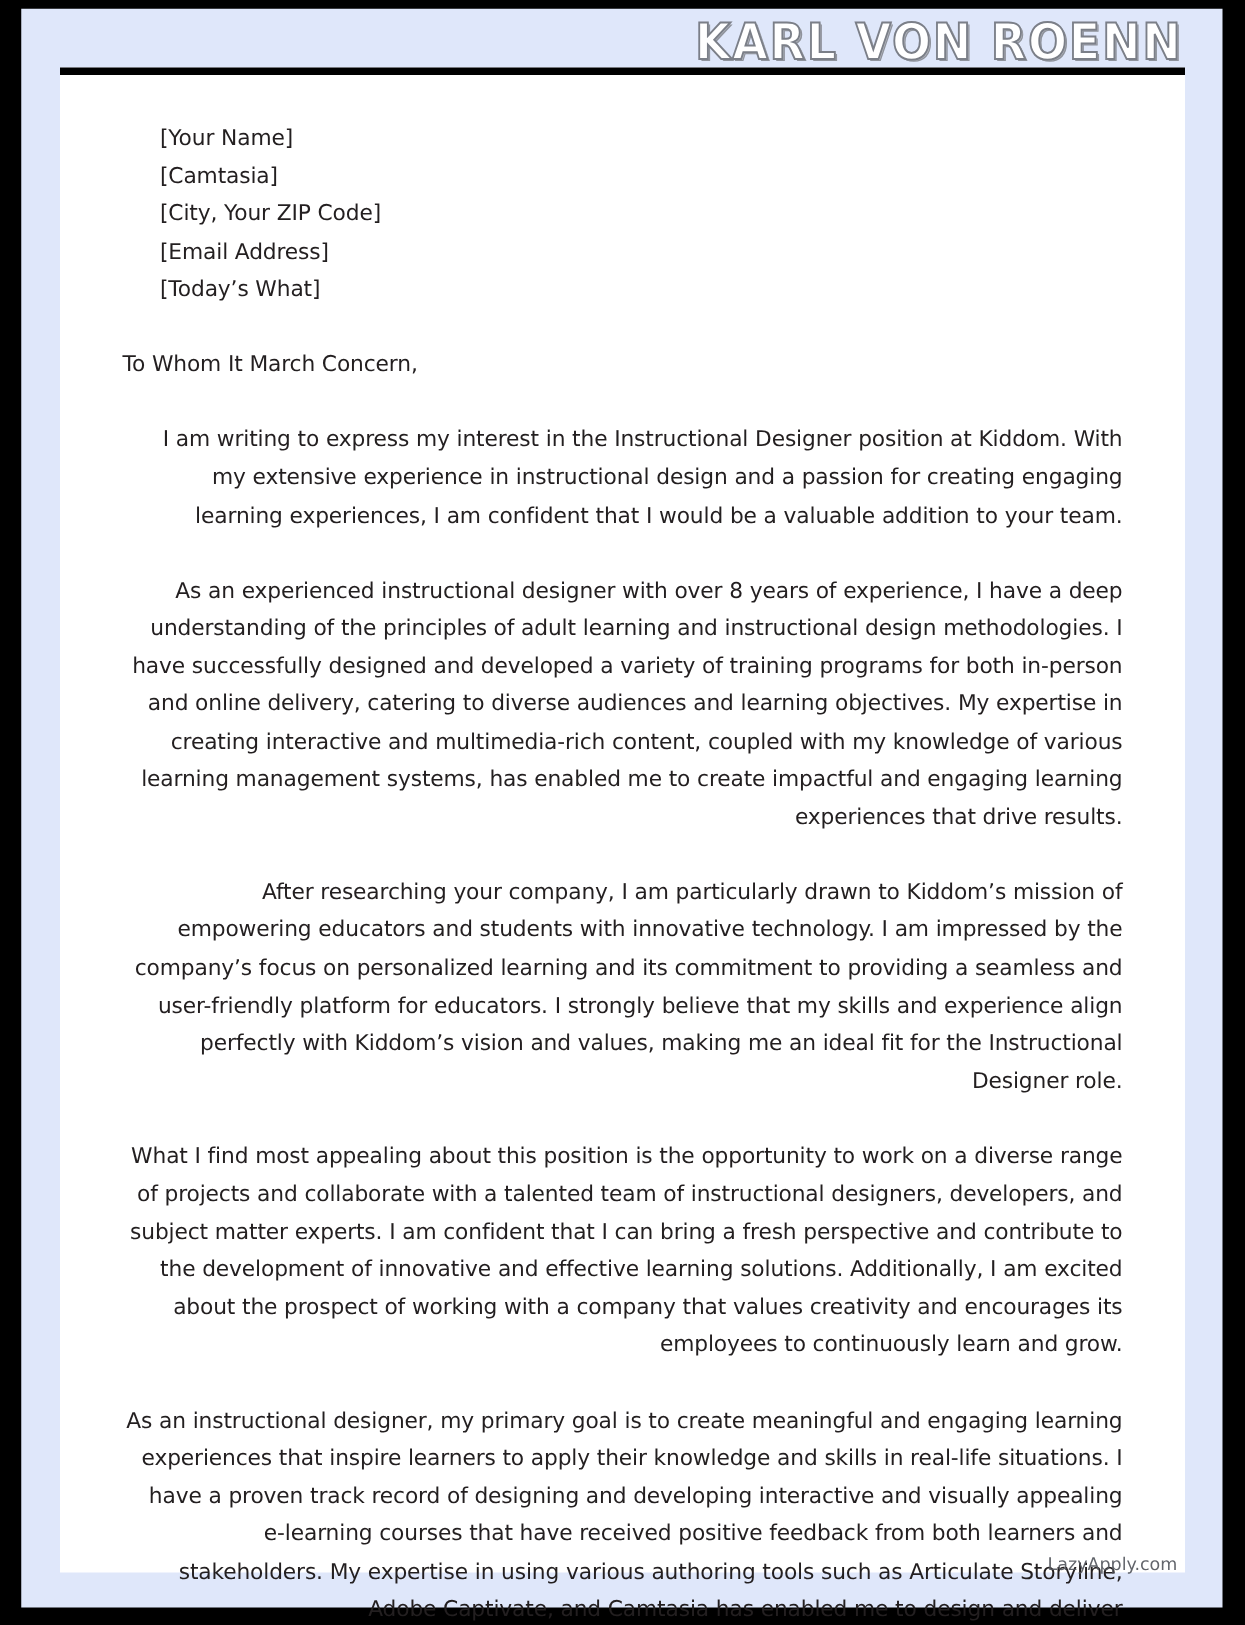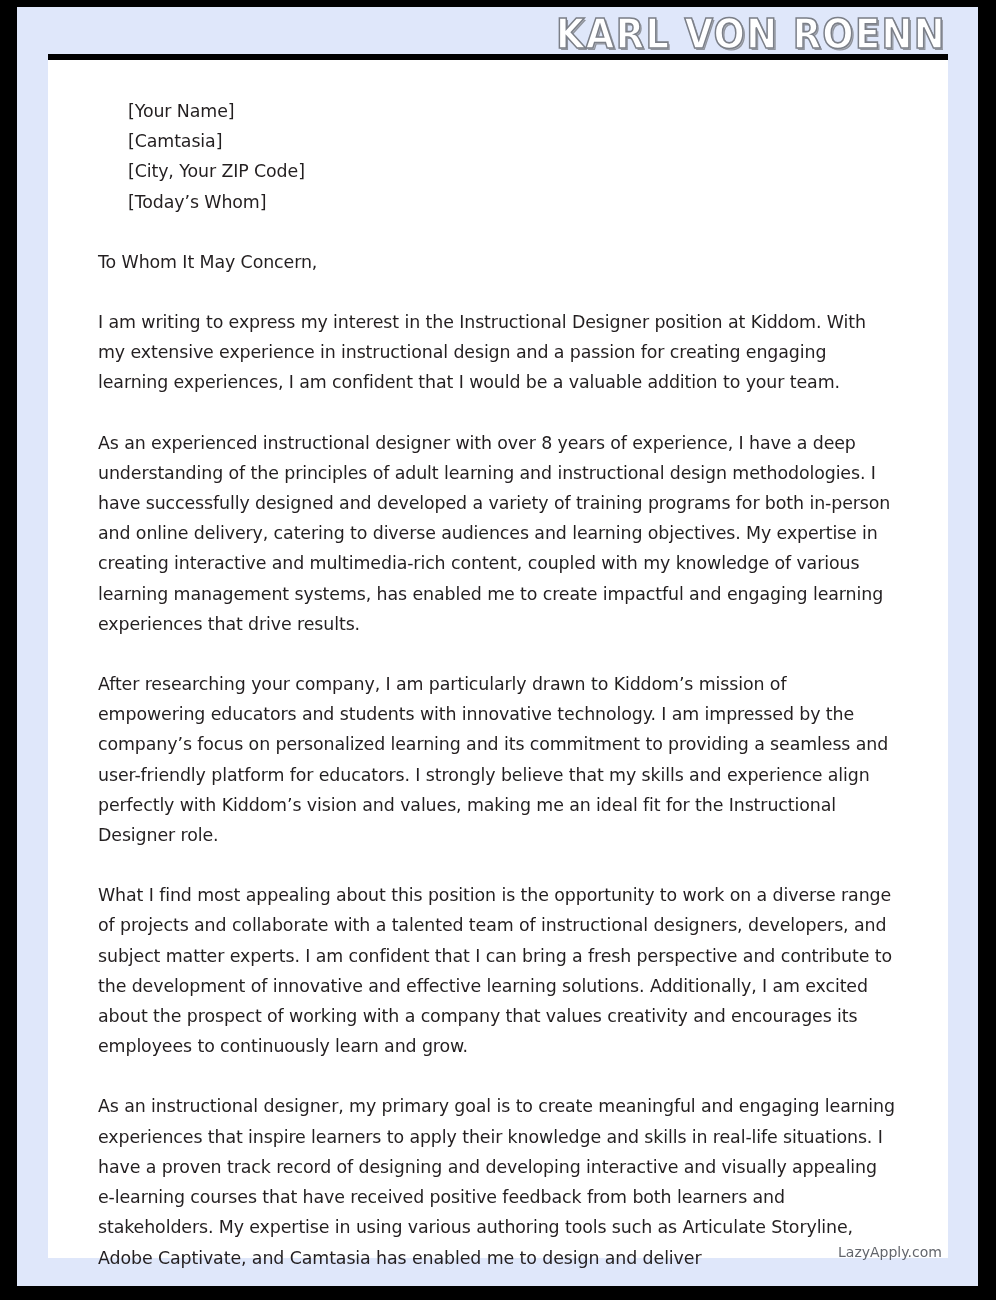--- a/index.html
+++ b/index.html
@@ -90,21 +90,21 @@
   }
   .addr-line {
     white-space: nowrap;
     margin-left: 30px;
   }
   .salutation {
     margin-top: 30px;
   }
   .para {
     margin-top: 30px;
-    text-align: left;
+    text-align: right;
   }
 
   
   .watermark {
     position: absolute;
     left: 838px;
     top: 1244px;
     font-family: "DejaVu Sans", "Liberation Sans", sans-serif;
     font-size: 14px;
     line-height: 16px;
@@ -123,23 +123,24 @@
   <div class="doc-header">
     <div class="doc-title">KARL VON ROENN</div>
   </div>
 
   <div class="page-sheet"></div>
 
   <div class="letter-body">
     <div class="addr-line">[Your Name]</div>
     <div class="addr-line">[Camtasia]</div>
     <div class="addr-line">[City, Your ZIP Code]</div>
-    <div class="addr-line">[Today’s Whom]</div>
+    <div class="addr-line">[Email Address]</div>
+    <div class="addr-line">[Today’s What]</div>
 
-    <div class="salutation">To Whom It May Concern,</div>
+    <div class="salutation">To Whom It March Concern,</div>
 
     <div class="para">I am writing to express my interest in the Instructional Designer position at Kiddom. With my extensive experience in instructional design and a passion for creating engaging learning experiences, I am confident that I would be a valuable addition to your team.</div>
     <div class="para">As an experienced instructional designer with over 8 years of experience, I have a deep understanding of the principles of adult learning and instructional design methodologies. I have successfully designed and developed a variety of training programs for both in-person and online delivery, catering to diverse audiences and learning objectives. My expertise in creating interactive and multimedia-rich content, coupled with my knowledge of various learning management systems, has enabled me to create impactful and engaging learning experiences that drive results.</div>
     <div class="para">After researching your company, I am particularly drawn to Kiddom’s mission of empowering educators and students with innovative technology. I am impressed by the company’s focus on personalized learning and its commitment to providing a seamless and user-friendly platform for educators. I strongly believe that my skills and experience align perfectly with Kiddom’s vision and values, making me an ideal fit for the Instructional Designer role.</div>
     <div class="para">What I find most appealing about this position is the opportunity to work on a diverse range of projects and collaborate with a talented team of instructional designers, developers, and subject matter experts. I am confident that I can bring a fresh perspective and contribute to the development of innovative and effective learning solutions. Additionally, I am excited about the prospect of working with a company that values creativity and encourages its employees to continuously learn and grow.</div>
     <div class="para">As an instructional designer, my primary goal is to create meaningful and engaging learning experiences that inspire learners to apply their knowledge and skills in real-life situations. I have a proven track record of designing and developing interactive and visually appealing e-learning courses that have received positive feedback from both learners and stakeholders. My expertise in using various authoring tools such as Articulate Storyline, Adobe Captivate, and Camtasia has enabled me to design and deliver</div>
   </div>
 
   <div class="watermark">LazyApply.com</div>
 </div>

